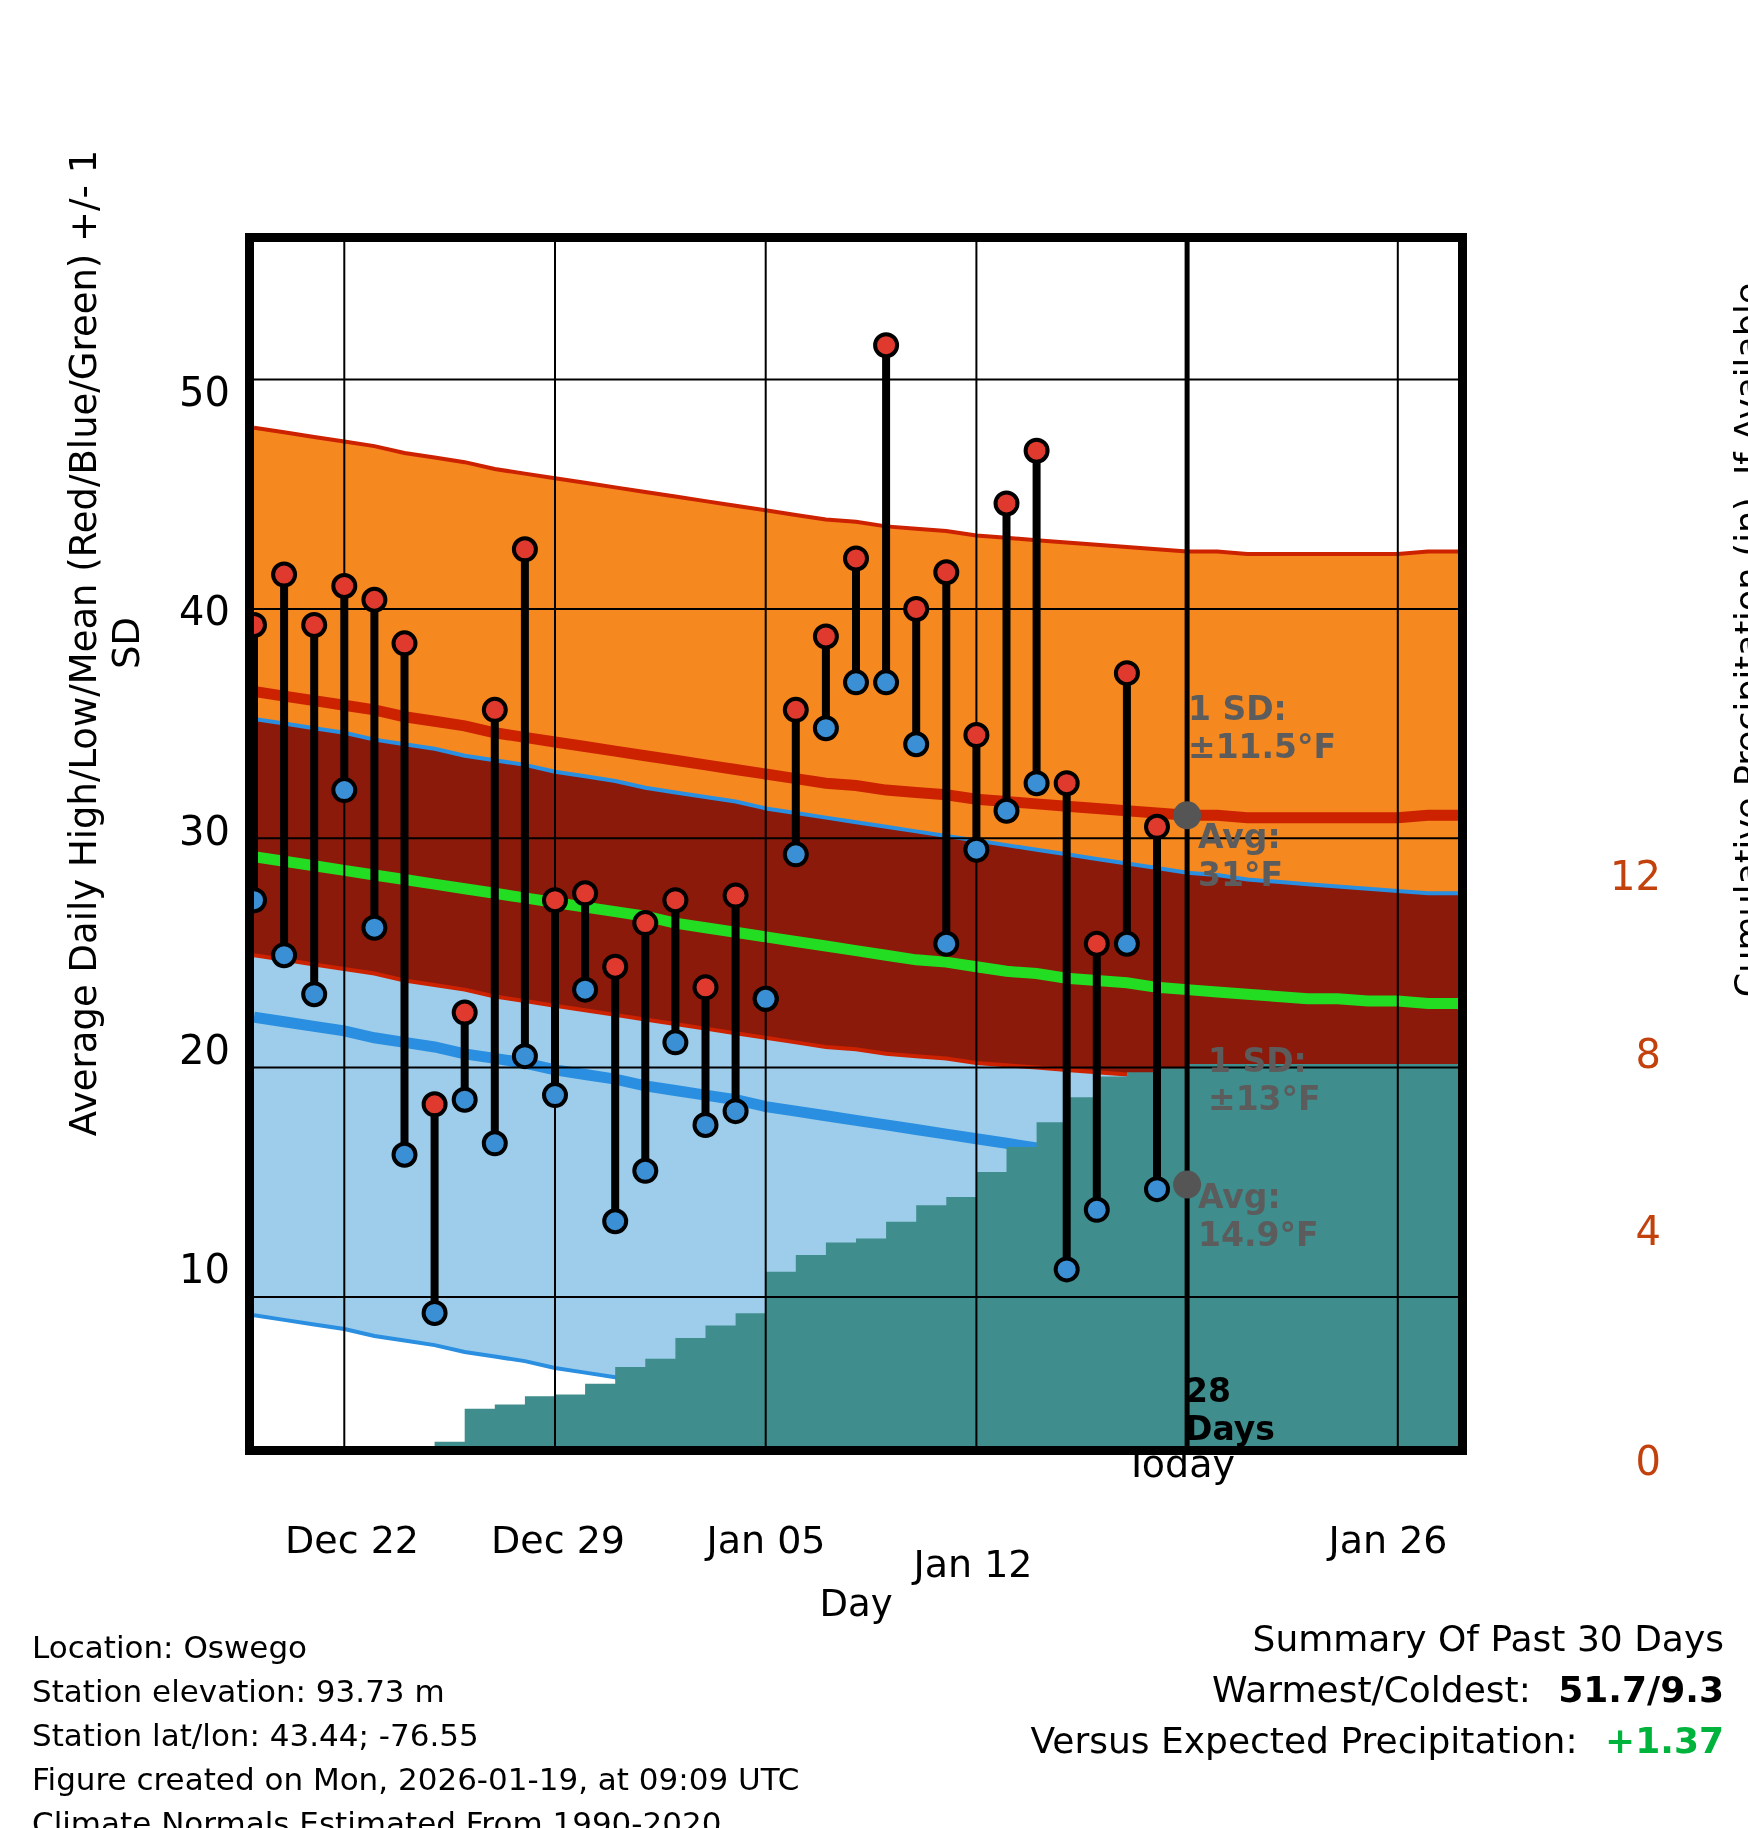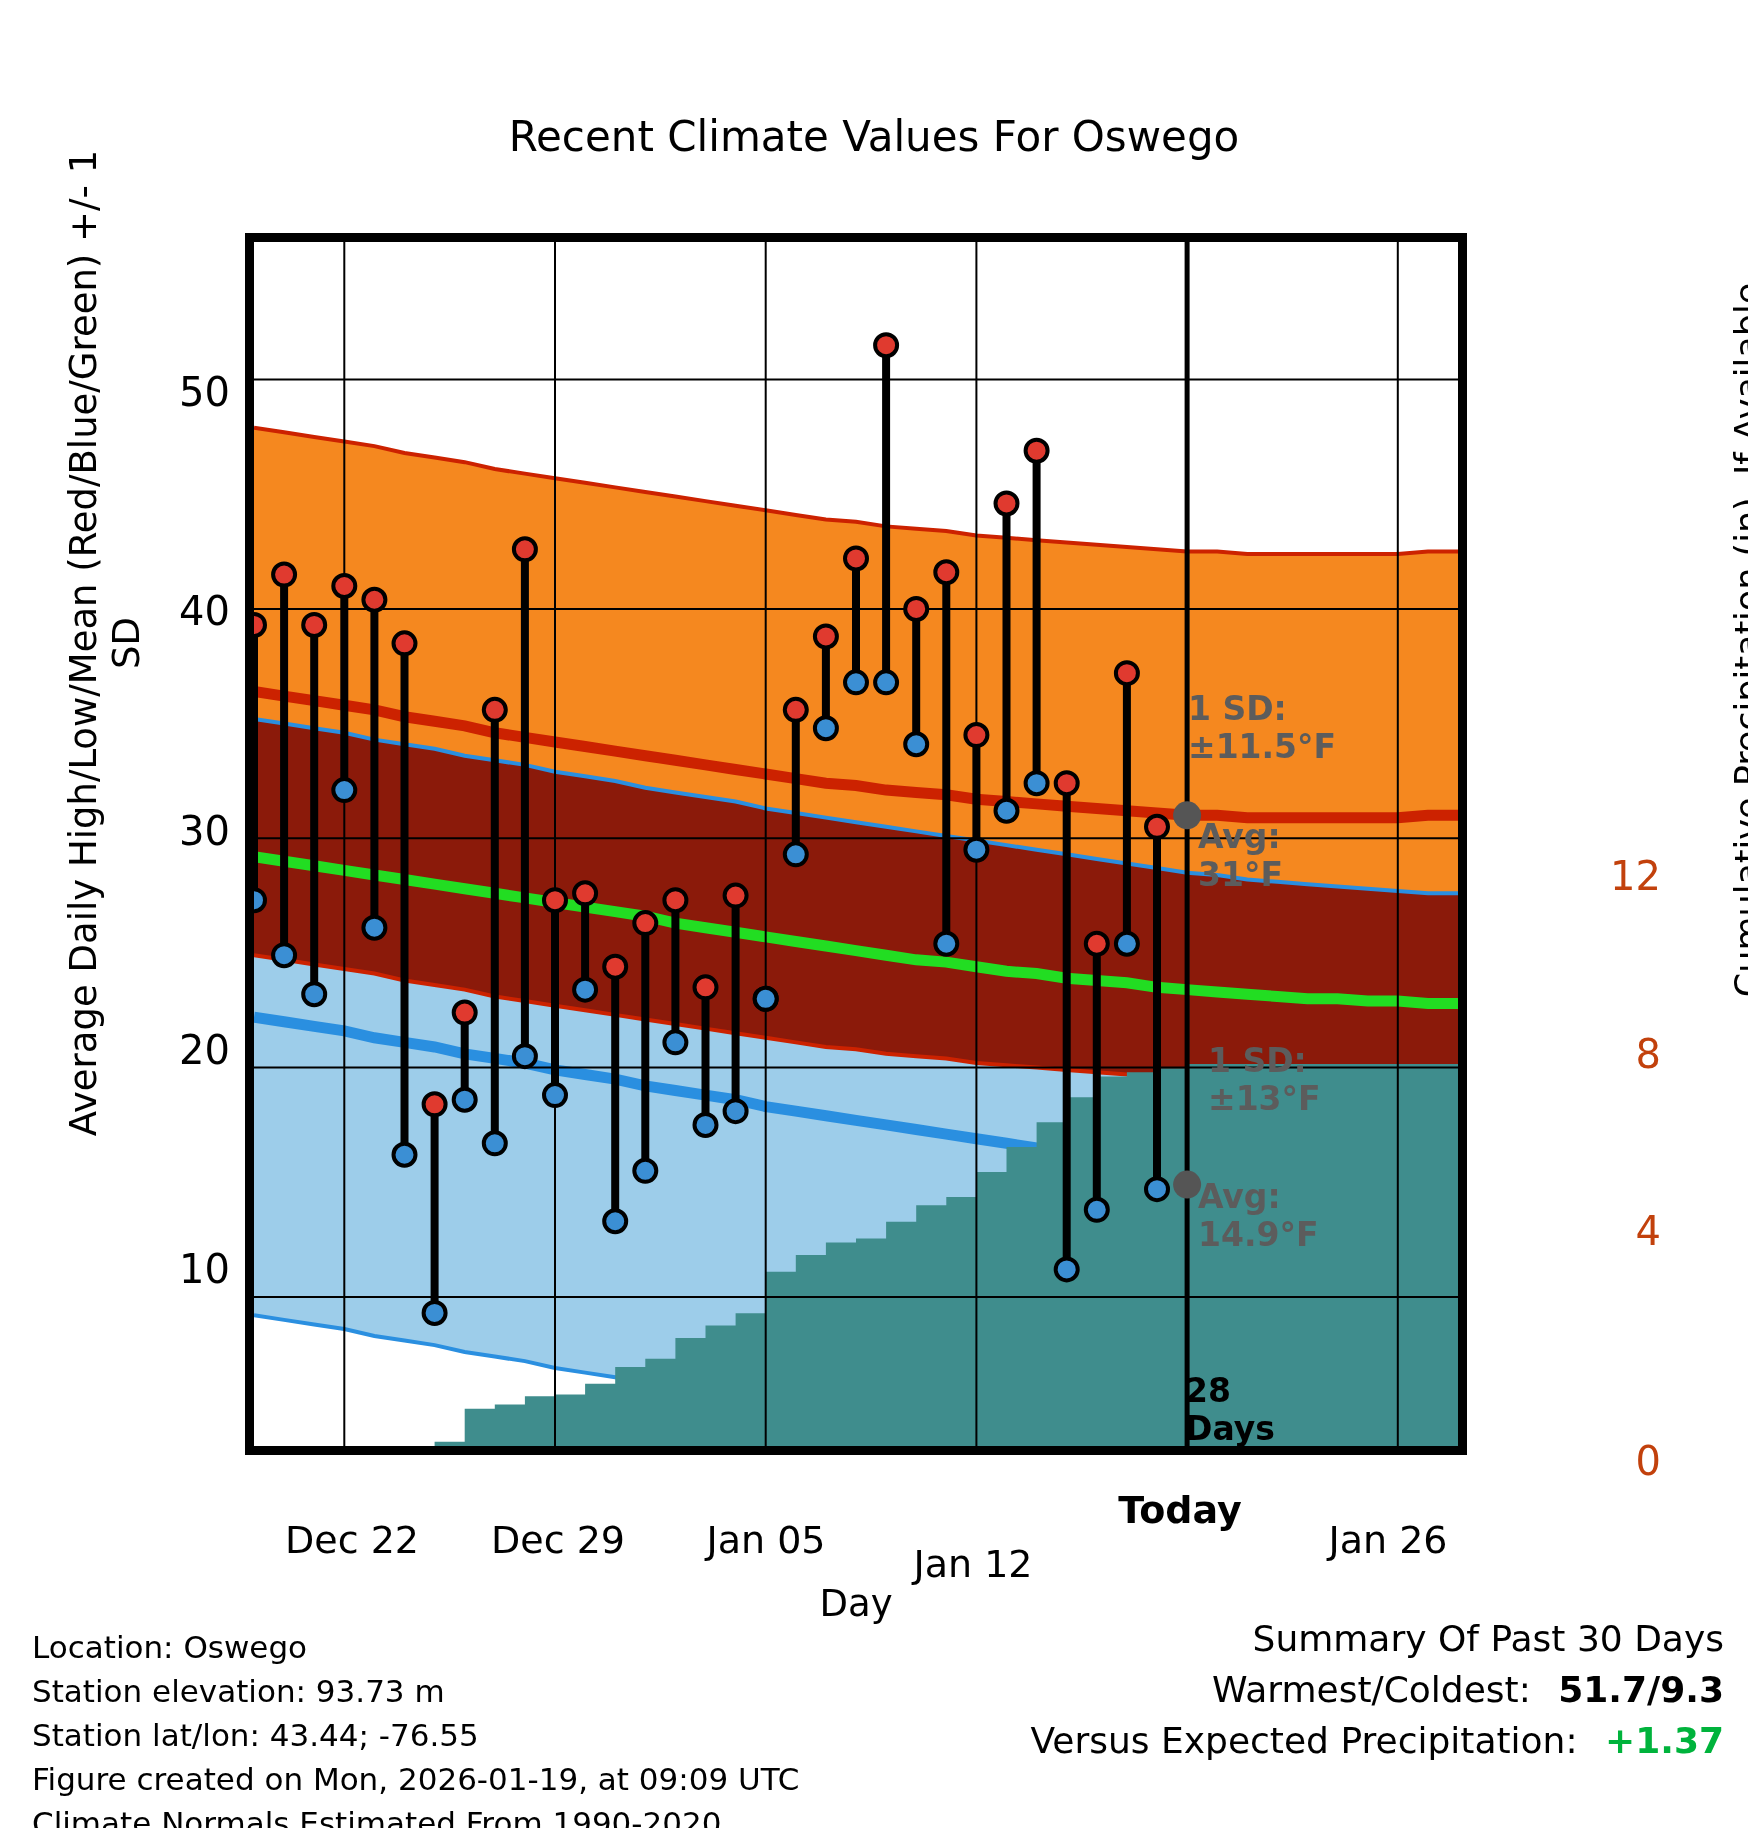--- a/index.html
+++ b/index.html
@@ -49,21 +49,20 @@
   .footer-right .row{white-space:nowrap;}
   .val-bold{font-weight:bold;}
   .val-red{color:#d62728;font-weight:bold;}
   .val-green{color:#00b33c;font-weight:bold;}
 </style>
 </head>
 <body>
 
 <div id="stage">
 
-  <div class="title">Recent Climate Values For Oswego</div>
 
   <div class="ylabel-left">Average Daily High/Low/Mean (Red/Blue/Green) +/- 1 SD</div>
 
   <div class="ylabel-right">Cumulative Precipitation (in), If Available</div>
 
   <div class="xlabel">Day</div>
 
   <div class="ytick" style="left:100px;top:369px;">50</div>
   <div class="ytick" style="left:100px;top:588px;">40</div>
   <div class="ytick" style="left:100px;top:808px;">30</div>
@@ -72,21 +71,21 @@
 
   <div class="y2tick" style="left:1531px;top:853px;">12</div>
   <div class="y2tick" style="left:1531px;top:1031px;">8</div>
   <div class="y2tick" style="left:1531px;top:1208px;">4</div>
   <div class="y2tick" style="left:1531px;top:1438px;">0</div>
 
   <div class="xtick" style="left:222px;top:1518px;">Dec 22</div>
   <div class="xtick" style="left:428px;top:1518px;">Dec 29</div>
   <div class="xtick" style="left:636px;top:1518px;">Jan 05</div>
   <div class="xtick" style="left:843px;top:1518px;margin-top:24px;">Jan 12</div>
-  <div class="xtick" style="left:1050px;top:1488px;font-weight:bold;">Today</div>
+  <div class="xtick" style="left:1050px;top:1442px;">Today</div>
   <div class="xtick" style="left:1258px;top:1518px;">Jan 26</div>
 
   <div class="plot-frame">
     <div class="plot-inner">
       <svg class="plot" id="plotsvg" viewBox="0 0 1204 1204" preserveAspectRatio="none">
           <path d="M0,185.7600000000001 L30.1,190.34666666666658 L60.2,194.93333333333328 L90.3,199.5200000000001 L120.4,204.10666666666668 L150.5,210.9866666666668 L180.6,215.57333333333327 L210.7,220.15999999999997 L240.8,227.03999999999996 L270.90000000000003,231.62666666666678 L301,236.21333333333325 L331.1,240.79999999999995 L361.2,245.38666666666677 L391.3,249.97333333333336 L421.4,254.55999999999995 L451.5,259.14666666666665 L481.6,263.73333333333335 L511.7,268.32000000000005 L541.8000000000001,272.90666666666664 L571.9,277.49333333333334 L602,279.78666666666675 L632.1,284.37333333333333 L662.2,286.66666666666674 L692.3,288.96000000000004 L722.4,293.5466666666666 L752.5,295.8399999999999 L782.6,298.1333333333333 L812.7,300.42666666666673 L842.8,302.72 L872.9,305.0133333333333 L903,307.30666666666673 L933.1,309.6 L963.2,309.6 L993.3,311.89333333333343 L1023.4,311.89333333333343 L1053.5,311.89333333333343 L1083.6000000000001,311.89333333333343 L1113.7,311.89333333333343 L1143.8,311.89333333333343 L1173.8999999999999,309.6 L1204,309.6 L1204,837.0666666666666 L1173.8999999999999,837.0666666666666 L1143.8,839.36 L1113.7,839.36 L1083.6000000000001,839.36 L1053.5,839.36 L1023.4,839.36 L993.3,839.36 L963.2,837.0666666666666 L933.1,837.0666666666666 L903,834.7733333333333 L872.9,832.48 L842.8,830.1866666666666 L812.7,827.8933333333334 L782.6,825.6 L752.5,823.3066666666666 L722.4,821.0133333333333 L692.3,816.4266666666667 L662.2,814.1333333333333 L632.1,811.8399999999999 L602,807.2533333333333 L571.9,804.96 L541.8000000000001,800.3733333333332 L511.7,795.7866666666667 L481.6,791.2 L451.5,786.6133333333332 L421.4,782.0266666666666 L391.3,777.4399999999999 L361.2,772.8533333333335 L331.1,768.2666666666667 L301,763.68 L270.90000000000003,759.0933333333334 L240.8,754.5066666666667 L210.7,747.6266666666668 L180.6,743.04 L150.5,738.4533333333334 L120.4,731.5733333333333 L90.3,726.9866666666667 L60.2,722.4 L30.1,717.8133333333333 L0,713.2266666666667 Z" fill="#f5881f" stroke="none"></path>
           <path d="M0,477.0133333333332 L30.1,481.6 L60.2,486.1866666666667 L90.3,490.7733333333332 L120.4,497.6533333333334 L150.5,502.24 L180.6,506.8266666666667 L210.7,513.7066666666666 L240.8,518.2933333333333 L270.90000000000003,522.88 L301,529.7600000000001 L331.1,534.3466666666666 L361.2,538.9333333333333 L391.3,545.8133333333333 L421.4,550.4000000000001 L451.5,554.9866666666666 L481.6,559.5733333333333 L511.7,566.4533333333334 L541.8000000000001,571.0400000000001 L571.9,575.6266666666667 L602,580.2133333333334 L632.1,584.8000000000001 L662.2,589.3866666666667 L692.3,593.9733333333332 L722.4,598.5600000000001 L752.5,603.1466666666666 L782.6,607.7333333333333 L812.7,612.3199999999999 L842.8,616.9066666666666 L872.9,621.4933333333333 L903,626.08 L933.1,630.6666666666667 L963.2,632.96 L993.3,637.5466666666667 L1023.4,639.84 L1053.5,642.1333333333333 L1083.6000000000001,644.4266666666667 L1113.7,646.72 L1143.8,649.0133333333333 L1173.8999999999999,651.3066666666666 L1204,651.3066666666666 L1204,1247.5733333333333 L1173.8999999999999,1247.5733333333333 L1143.8,1245.28 L1113.7,1242.9866666666667 L1083.6000000000001,1240.6933333333334 L1053.5,1238.4 L1023.4,1236.1066666666666 L993.3,1233.8133333333333 L963.2,1229.2266666666667 L933.1,1226.9333333333334 L903,1222.3466666666666 L872.9,1217.76 L842.8,1213.1733333333334 L812.7,1208.5866666666666 L782.6,1204 L752.5,1199.4133333333334 L722.4,1194.8266666666666 L692.3,1190.24 L662.2,1185.6533333333334 L632.1,1181.0666666666666 L602,1176.48 L571.9,1171.8933333333334 L541.8000000000001,1167.3066666666666 L511.7,1162.72 L481.6,1155.84 L451.5,1151.2533333333333 L421.4,1146.6666666666667 L391.3,1142.08 L361.2,1135.2 L331.1,1130.6133333333332 L301,1126.0266666666666 L270.90000000000003,1119.1466666666668 L240.8,1114.56 L210.7,1109.9733333333334 L180.6,1103.0933333333335 L150.5,1098.5066666666667 L120.4,1093.92 L90.3,1087.04 L60.2,1082.4533333333334 L30.1,1077.8666666666666 L0,1073.28 Z" fill="#9dcdea" stroke="none" opacity="1"></path>
           <path d="M0,477.0133333333332 L30.1,481.6 L60.2,486.1866666666667 L90.3,490.7733333333332 L120.4,497.6533333333334 L150.5,502.24 L180.6,506.8266666666667 L210.7,513.7066666666666 L240.8,518.2933333333333 L270.90000000000003,522.88 L301,529.7600000000001 L331.1,534.3466666666666 L361.2,538.9333333333333 L391.3,545.8133333333333 L421.4,550.4000000000001 L451.5,554.9866666666666 L481.6,559.5733333333333 L511.7,566.4533333333334 L541.8000000000001,571.0400000000001 L571.9,575.6266666666667 L602,580.2133333333334 L632.1,584.8000000000001 L662.2,589.3866666666667 L692.3,593.9733333333332 L722.4,598.5600000000001 L752.5,603.1466666666666 L782.6,607.7333333333333 L812.7,612.3199999999999 L842.8,616.9066666666666 L872.9,621.4933333333333 L903,626.08 L933.1,630.6666666666667 L963.2,632.96 L993.3,637.5466666666667 L1023.4,639.84 L1053.5,642.1333333333333 L1083.6000000000001,644.4266666666667 L1113.7,646.72 L1143.8,649.0133333333333 L1173.8999999999999,651.3066666666666 L1204,651.3066666666666 L1204,837.0666666666666 L1173.8999999999999,837.0666666666666 L1143.8,839.36 L1113.7,839.36 L1083.6000000000001,839.36 L1053.5,839.36 L1023.4,839.36 L993.3,839.36 L963.2,837.0666666666666 L933.1,837.0666666666666 L903,834.7733333333333 L872.9,832.48 L842.8,830.1866666666666 L812.7,827.8933333333334 L782.6,825.6 L752.5,823.3066666666666 L722.4,821.0133333333333 L692.3,816.4266666666667 L662.2,814.1333333333333 L632.1,811.8399999999999 L602,807.2533333333333 L571.9,804.96 L541.8000000000001,800.3733333333332 L511.7,795.7866666666667 L481.6,791.2 L451.5,786.6133333333332 L421.4,782.0266666666666 L391.3,777.4399999999999 L361.2,772.8533333333335 L331.1,768.2666666666667 L301,763.68 L270.90000000000003,759.0933333333334 L240.8,754.5066666666667 L210.7,747.6266666666668 L180.6,743.04 L150.5,738.4533333333334 L120.4,731.5733333333333 L90.3,726.9866666666667 L60.2,722.4 L30.1,717.8133333333333 L0,713.2266666666667 Z" fill="#8b1a0a" stroke="none"></path>
           <path d="M0,185.7600000000001 L30.1,190.34666666666658 L60.2,194.93333333333328 L90.3,199.5200000000001 L120.4,204.10666666666668 L150.5,210.9866666666668 L180.6,215.57333333333327 L210.7,220.15999999999997 L240.8,227.03999999999996 L270.90000000000003,231.62666666666678 L301,236.21333333333325 L331.1,240.79999999999995 L361.2,245.38666666666677 L391.3,249.97333333333336 L421.4,254.55999999999995 L451.5,259.14666666666665 L481.6,263.73333333333335 L511.7,268.32000000000005 L541.8000000000001,272.90666666666664 L571.9,277.49333333333334 L602,279.78666666666675 L632.1,284.37333333333333 L662.2,286.66666666666674 L692.3,288.96000000000004 L722.4,293.5466666666666 L752.5,295.8399999999999 L782.6,298.1333333333333 L812.7,300.42666666666673 L842.8,302.72 L872.9,305.0133333333333 L903,307.30666666666673 L933.1,309.6 L963.2,309.6 L993.3,311.89333333333343 L1023.4,311.89333333333343 L1053.5,311.89333333333343 L1083.6000000000001,311.89333333333343 L1113.7,311.89333333333343 L1143.8,311.89333333333343 L1173.8999999999999,309.6 L1204,309.6" fill="none" stroke="#cc2200" stroke-width="4"></path>
           <path d="M0,713.2266666666667 L30.1,717.8133333333333 L60.2,722.4 L90.3,726.9866666666667 L120.4,731.5733333333333 L150.5,738.4533333333334 L180.6,743.04 L210.7,747.6266666666668 L240.8,754.5066666666667 L270.90000000000003,759.0933333333334 L301,763.68 L331.1,768.2666666666667 L361.2,772.8533333333335 L391.3,777.4399999999999 L421.4,782.0266666666666 L451.5,786.6133333333332 L481.6,791.2 L511.7,795.7866666666667 L541.8000000000001,800.3733333333332 L571.9,804.96 L602,807.2533333333333 L632.1,811.8399999999999 L662.2,814.1333333333333 L692.3,816.4266666666667 L722.4,821.0133333333333 L752.5,823.3066666666666 L782.6,825.6 L812.7,827.8933333333334 L842.8,830.1866666666666 L872.9,832.48 L903,834.7733333333333 L933.1,837.0666666666666 L963.2,837.0666666666666 L993.3,839.36 L1023.4,839.36 L1053.5,839.36 L1083.6000000000001,839.36 L1113.7,839.36 L1143.8,839.36 L1173.8999999999999,837.0666666666666 L1204,837.0666666666666" fill="none" stroke="#cc2200" stroke-width="4"></path>

